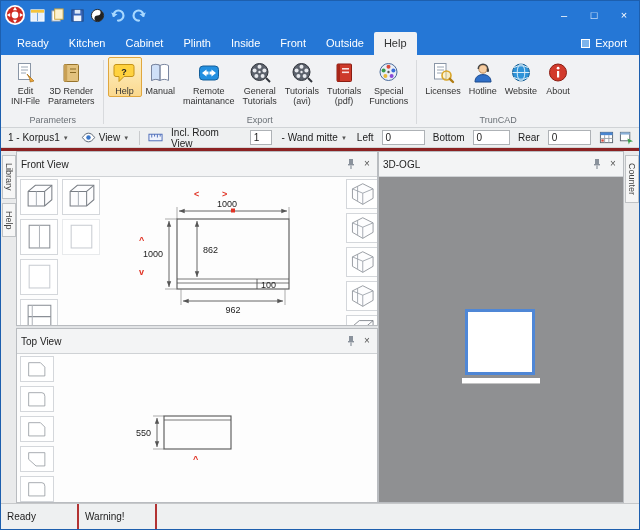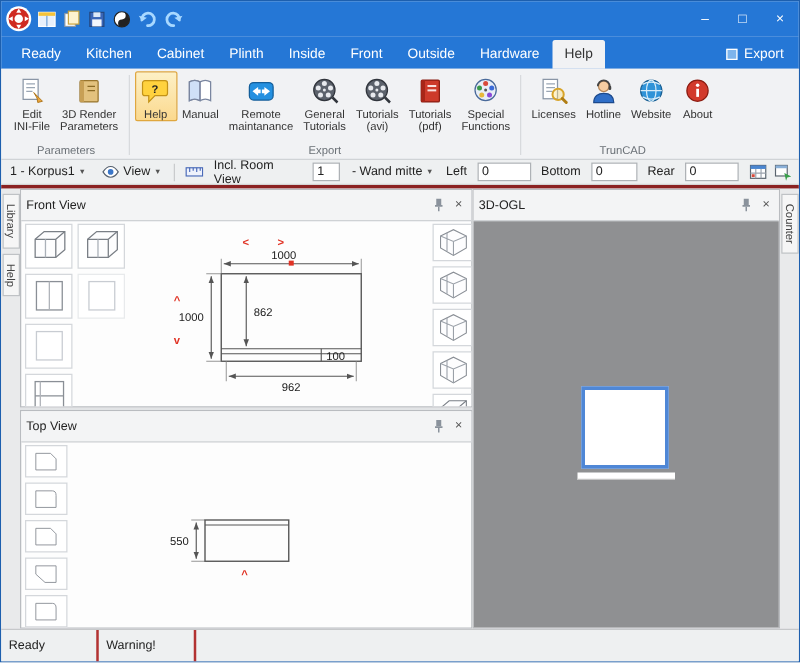--- a/index.html
+++ b/index.html
@@ -298,21 +298,20 @@
   </div>
 
   <div class="tabrow">
     <div class="tab">Ready</div>
     <div class="tab">Kitchen</div>
     <div class="tab">Cabinet</div>
     <div class="tab">Plinth</div>
     <div class="tab">Inside</div>
     <div class="tab">Front</div>
     <div class="tab">Outside</div>
-    <div class="tab">Hardware</div>
     <div class="tab active">Help</div>
     <div class="tab-export">
       <span class="exp-icon"></span>
       <span>Export</span>
     </div>
   </div>
 
   <div class="ribbon">
     <div class="rgroup">
       <div class="rbuttons">

